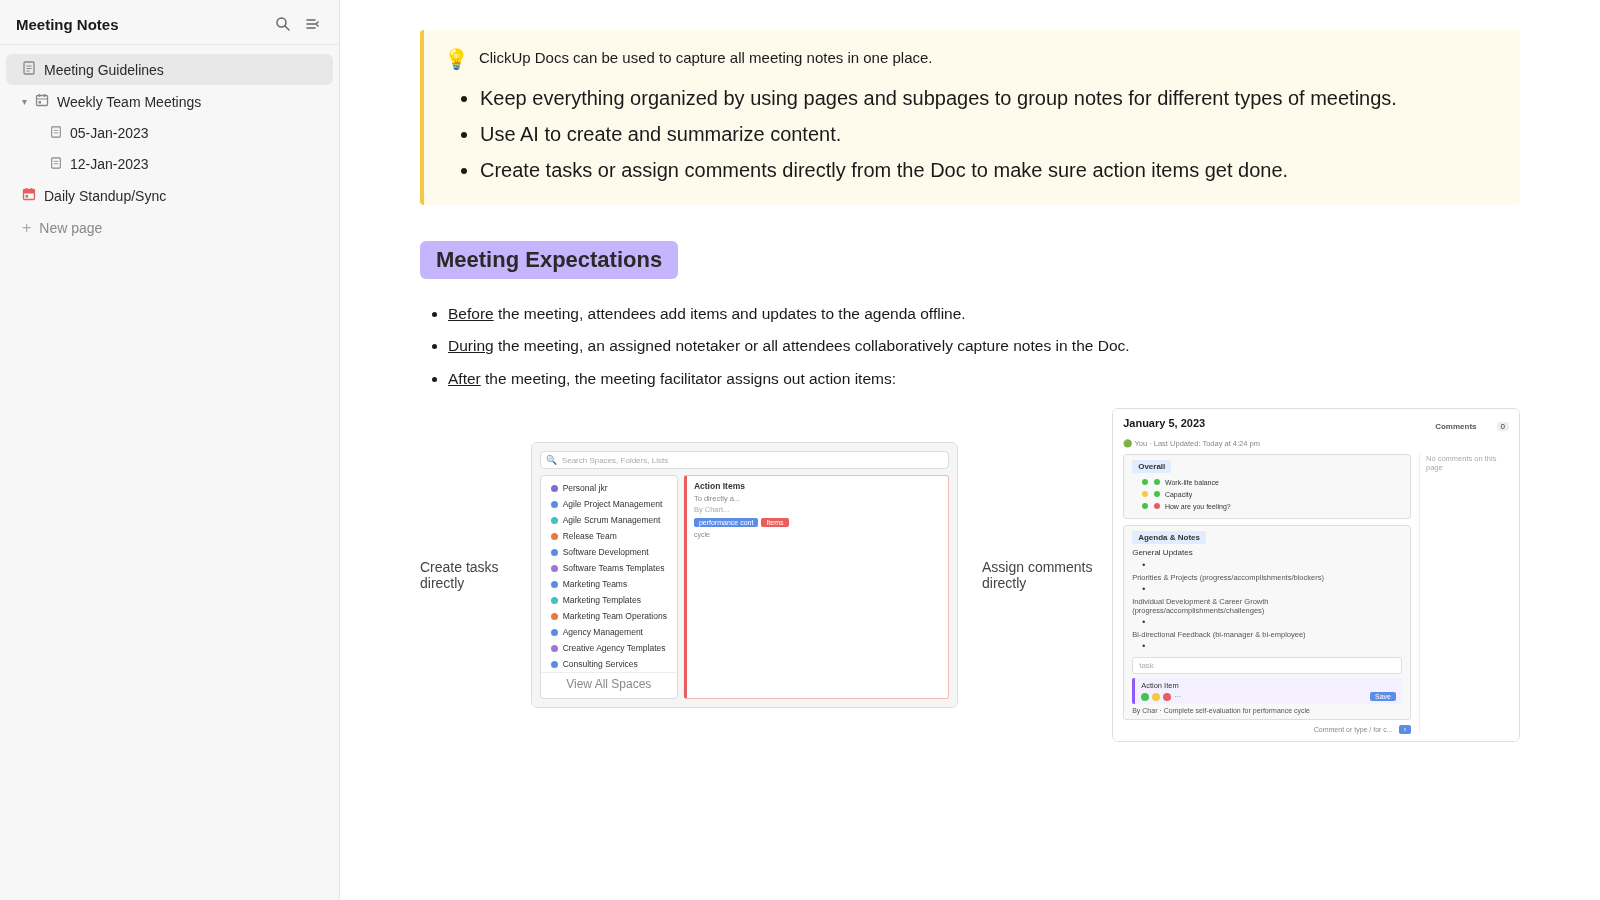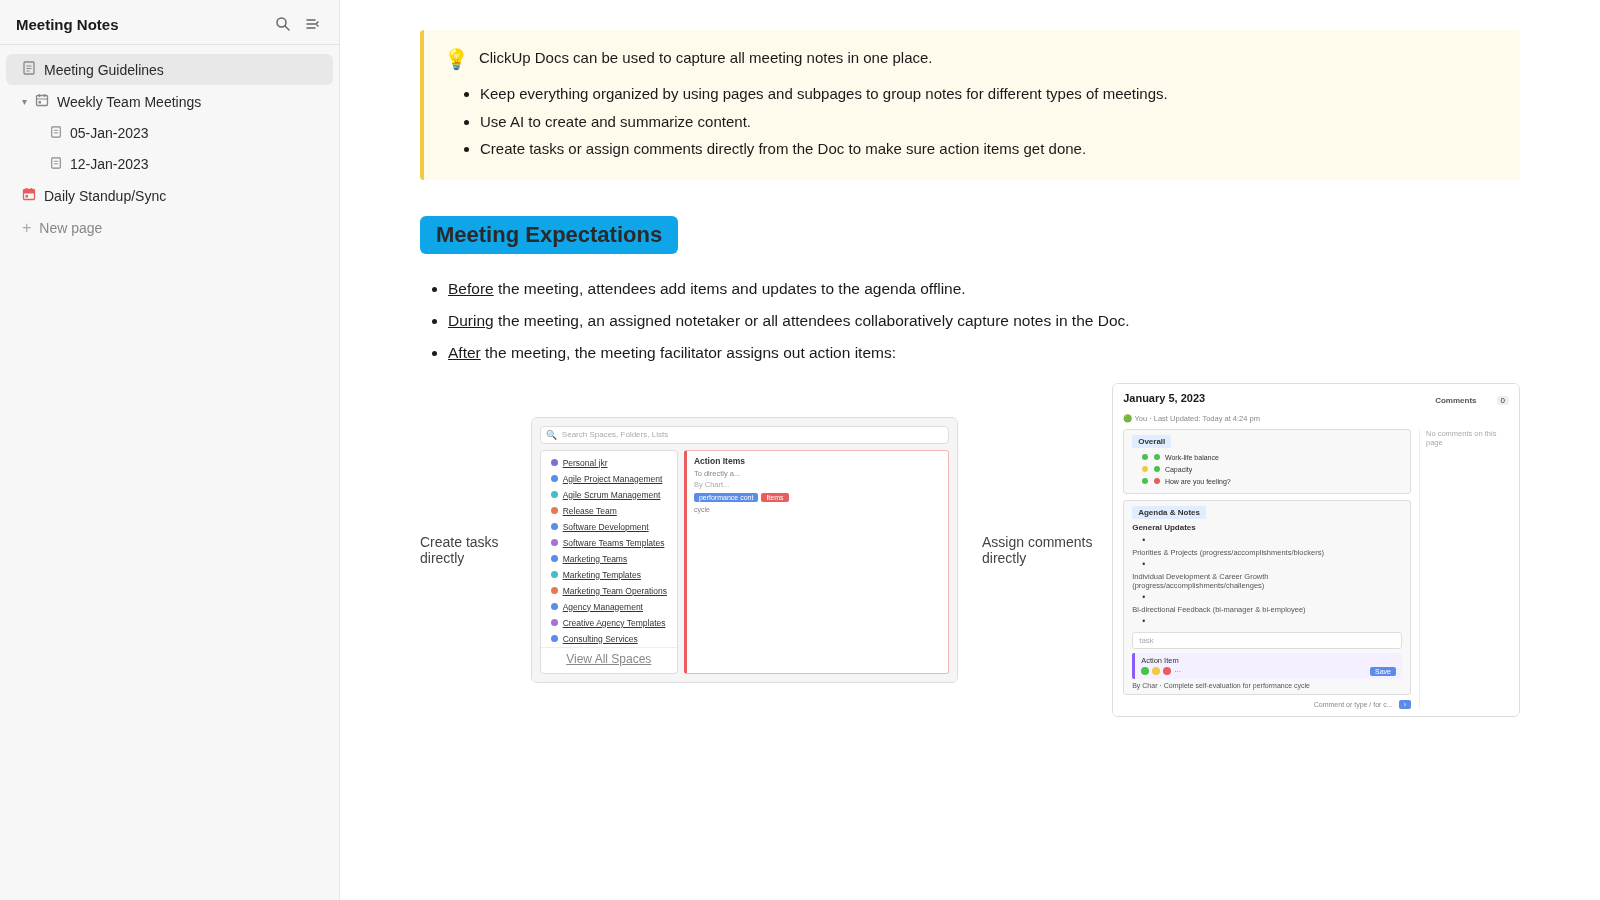--- a/index.html
+++ b/index.html
@@ -118,30 +118,30 @@
       font-size: 15px;
       color: #1a1a1a;
       line-height: 1.6;
     }
     .callout-bullets {
       list-style: disc;
       padding-left: 36px;
       margin-top: 6px;
     }
     .callout-bullets li {
-      font-size: 15px;
+      font-size: 20px;
       color: #1a1a1a;
       line-height: 1.7;
       margin-bottom: 2px;
     }
 
     
     .section-heading {
       display: inline-block;
-      background: #0ea5e9;
+      background: #c4b5fd;
       color: #2a2a2a;
       font-size: 22px;
       font-weight: 700;
       padding: 6px 16px;
       border-radius: 6px;
       margin-bottom: 22px;
     }
 
     
     .content-bullets {
@@ -218,21 +218,20 @@
       right: 10px;
       top: 28px;
     }
     .mock-menu-item {
       padding: 3px 10px;
       font-size: 8.5px;
       color: #333;
       display: flex;
       align-items: center;
       gap: 5px;
-      text-decoration: underline;
     }
     .mock-menu-item .dot {
       width: 7px; height: 7px; border-radius: 50%; flex-shrink: 0;
     }
     .mock-task-panel {
       background: #fff;
       border: 1px solid #f0b8b8;
       border-left: 3px solid #e85d5d;
       border-radius: 3px;
       padding: 5px 7px;
@@ -502,21 +501,21 @@
                   <span style="font-size:7px;">Capacity</span>
                 </div>
                 <div class="mock-bullet">
                   <span class="mock-colored-dot" style="background:#44c44a;"></span>
                   <span class="mock-colored-dot" style="background:#e85d5d;"></span>
                   <span style="font-size:7px;">How are you feeling?</span>
                 </div>
               </div>
               <div class="mock-section">
                 <span class="mock-section-title">Agenda &amp; Notes</span>
-                <div style="font-size:8px; font-weight:700; margin-bottom:3px;">General Updates</div>
+                <div style="font-size:8px; font-weight:400; margin-bottom:3px;">General Updates</div>
                 <div class="mock-bullet">•</div>
                 <div style="font-size:7.5px; color:#555; margin-top:3px; margin-bottom:2px;">Priorities &amp; Projects (progress/accomplishments/blockers)</div>
                 <div class="mock-bullet">•</div>
                 <div style="font-size:7.5px; color:#555; margin-top:3px; margin-bottom:2px;">Individual Development &amp; Career Growth (progress/accomplishments/challenges)</div>
                 <div class="mock-bullet">•</div>
                 <div style="font-size:7.5px; color:#555; margin-top:3px; margin-bottom:2px;">Bi-directional Feedback (bi-manager &amp; bi-employee)</div>
                 <div class="mock-bullet">•</div>
                 <div style="margin-top:6px;">
                   <div style="background:#fff; border:1px solid #ddd; border-radius:3px; padding:3px 6px; font-size:8px; color:#aaa;">task</div>
                 </div>

